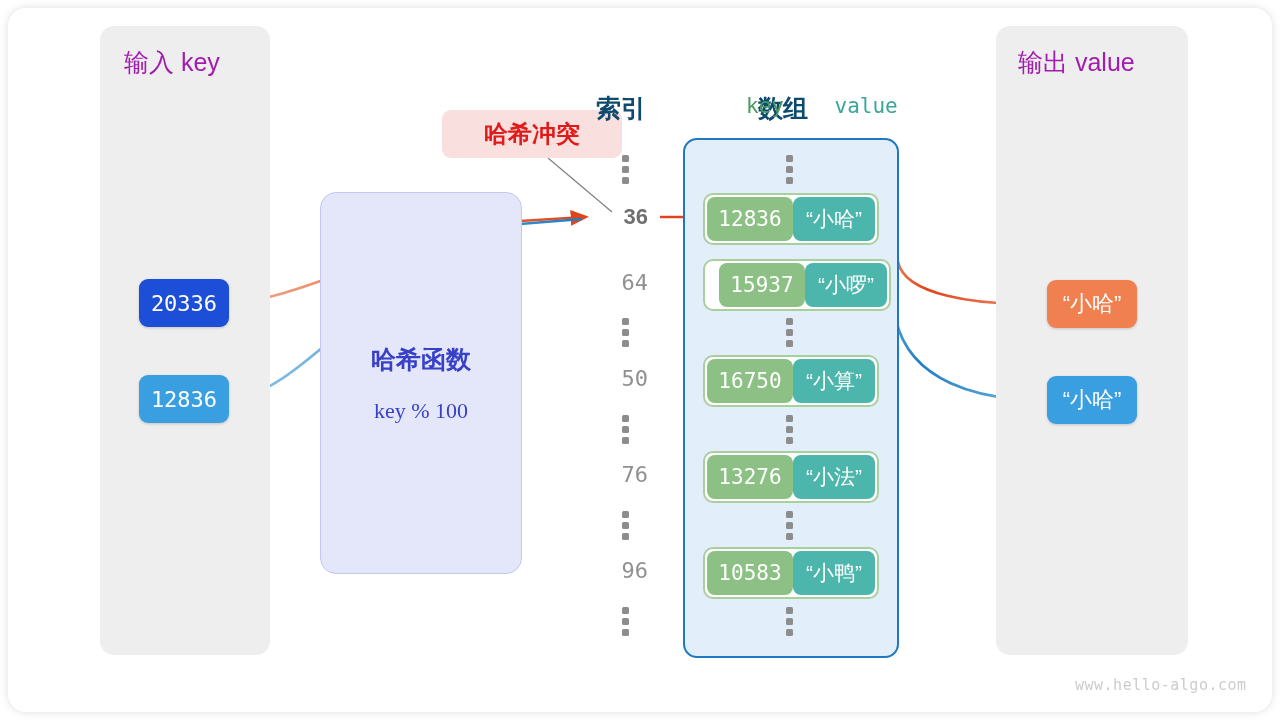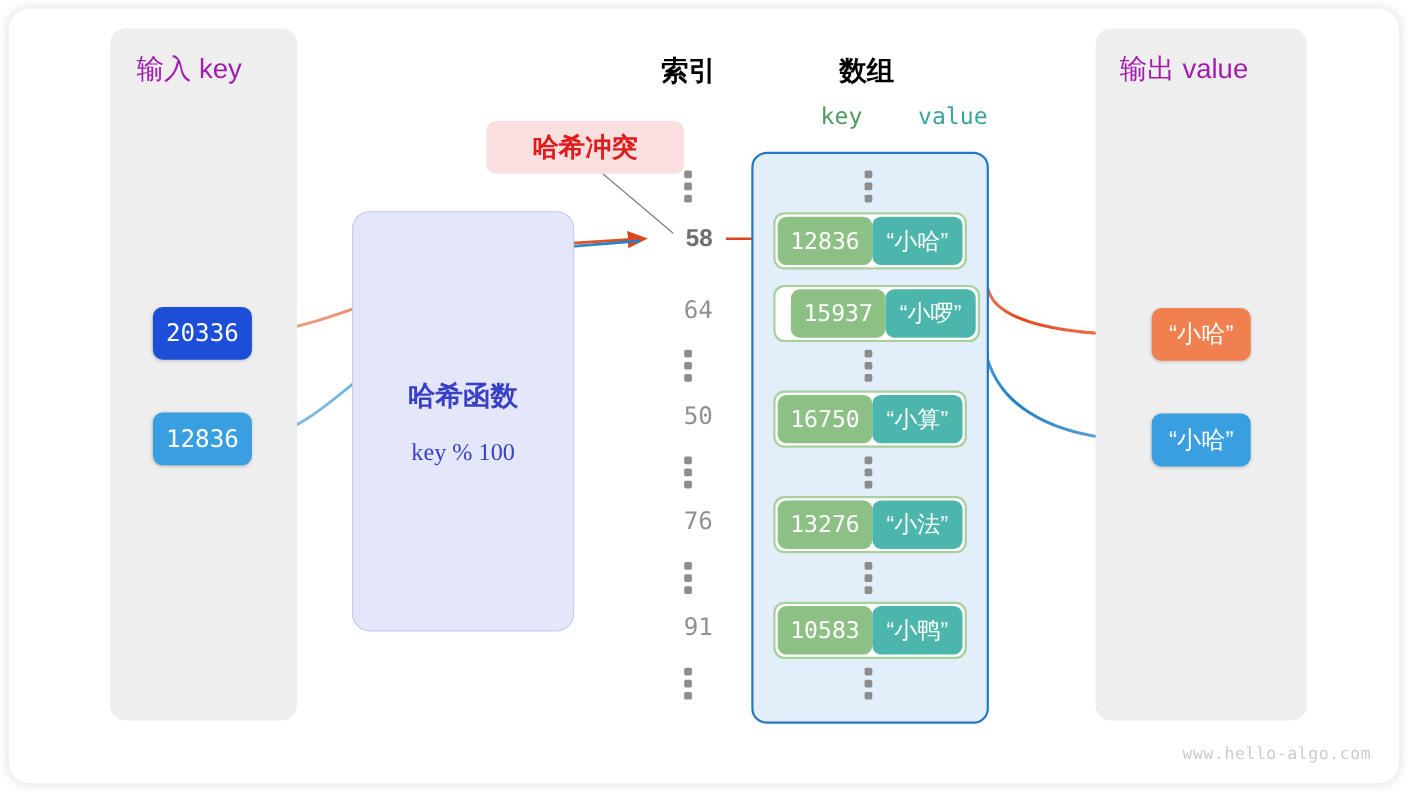--- a/index.html
+++ b/index.html
@@ -39,25 +39,26 @@
   }
   .panel-title {
     position: absolute;
     color: #a21caf;
     font-weight: normal;
     font-size: 25px;
     white-space: nowrap;
   }
   .col-header {
     position: absolute;
-    color: #000000;
+    color: #0c4a6e;
     font-weight: bold;
     font-size: 25px;
     white-space: nowrap;
-    text-align: center;
+    text-align: left;
+    margin-top: 44px;
   }
   .kv-header {
     position: absolute;
     font-family: "DejaVu Sans Mono", "Liberation Mono", monospace;
     font-size: 21px;
     white-space: nowrap;
   }
   .kv-header .k { color: #4c9a62; }
   .kv-header .v { color: #3aa69a; }
 
@@ -261,40 +262,40 @@
     <span class="k">key</span>
     <span>&nbsp;&nbsp;</span>
     <span class="v">value</span>
   </div>
 
   <div class="vdots" style="left:621px; top:155px;">
       <i></i>
       <i></i>
       <i></i>
     </div>
-  <div class="index-label hl" style="left:588px; top:204px;">58</div>
+  <div class="index-label hl" style="left:588px; top:204px;">36</div>
   <div class="index-label" style="left:588px; top:270px;">64</div>
   <div class="vdots" style="left:621px; top:318px;">
       <i></i>
       <i></i>
       <i></i>
     </div>
   <div class="index-label" style="left:588px; top:366px;">50</div>
   <div class="vdots" style="left:621px; top:415px;">
       <i></i>
       <i></i>
       <i></i>
     </div>
   <div class="index-label" style="left:588px; top:462px;">76</div>
   <div class="vdots" style="left:621px; top:511px;">
       <i></i>
       <i></i>
       <i></i>
     </div>
-  <div class="index-label" style="left:588px; top:558px;">91</div>
+  <div class="index-label" style="left:588px; top:558px;">96</div>
   <div class="vdots" style="left:621px; top:607px;">
       <i></i>
       <i></i>
       <i></i>
     </div>
 
   <div class="arraybox" style="left:683px; top:138px; width:212px; height:516px;"></div>
 
   <div class="vdots" style="left:785px; top:155px;">
       <i></i>

